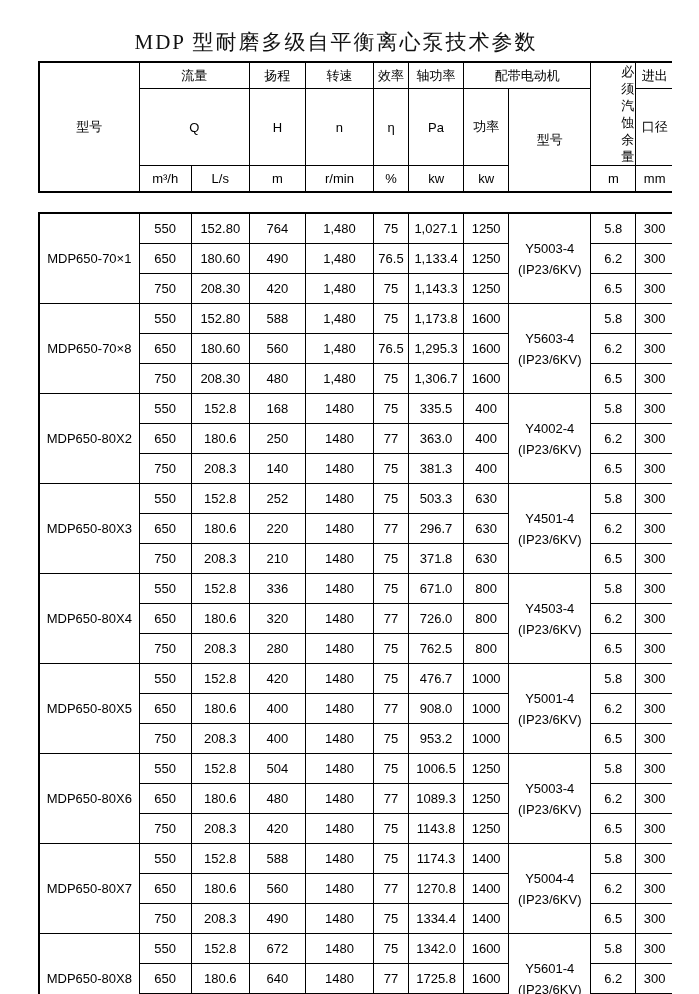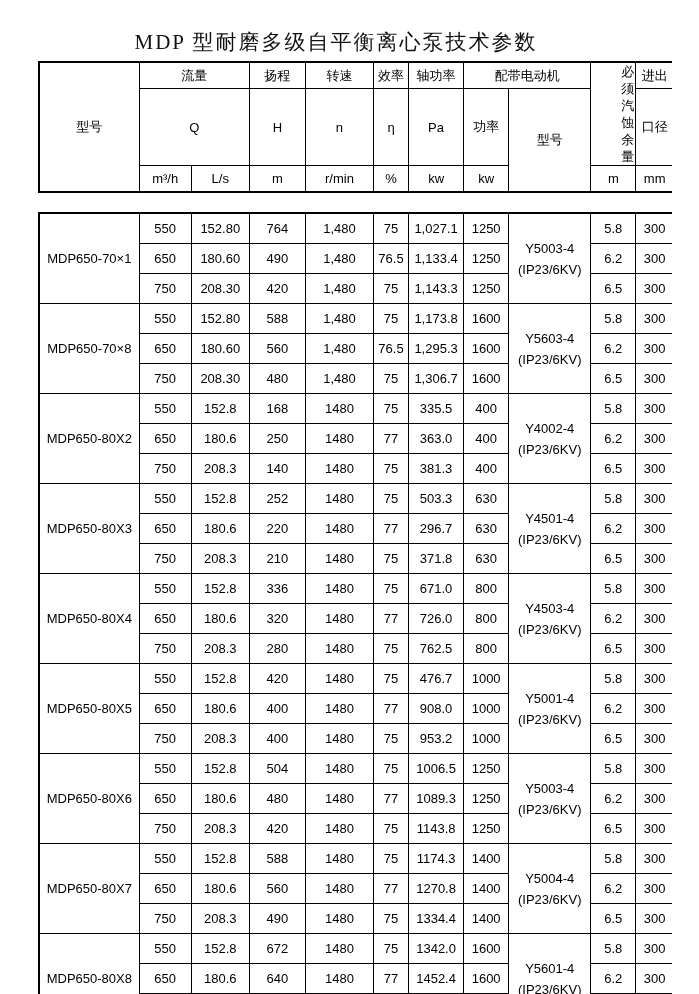--- a/index.html
+++ b/index.html
@@ -442,21 +442,21 @@
           </td>
           <td>5.8</td>
           <td>300</td>
         </tr>
         <tr>
           <td>650</td>
           <td>180.6</td>
           <td>640</td>
           <td>1480</td>
           <td>77</td>
-          <td>1452.4</td>
+          <td>1725.8</td>
           <td>1600</td>
           <td>6.2</td>
           <td>300</td>
         </tr>
         <tr>
           <td>750</td>
           <td>208.3</td>
           <td>560</td>
           <td>1480</td>
           <td>75</td>

